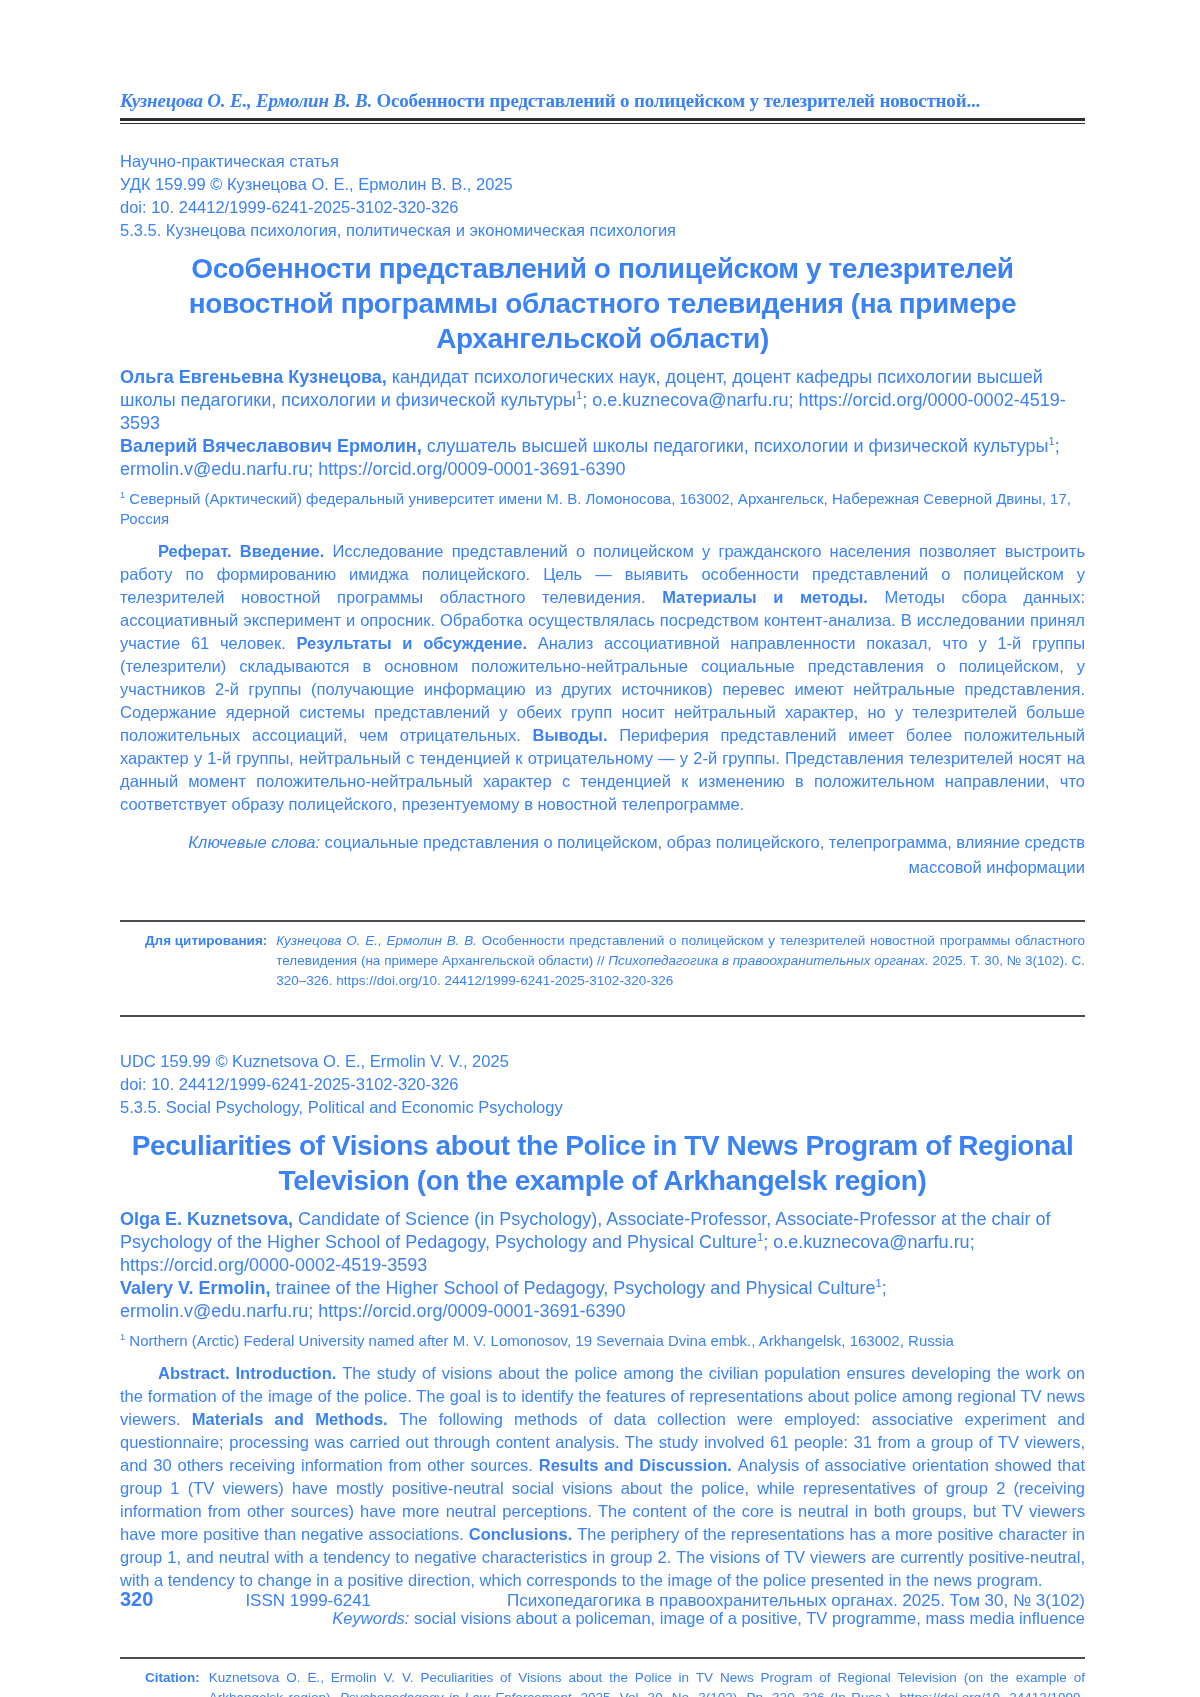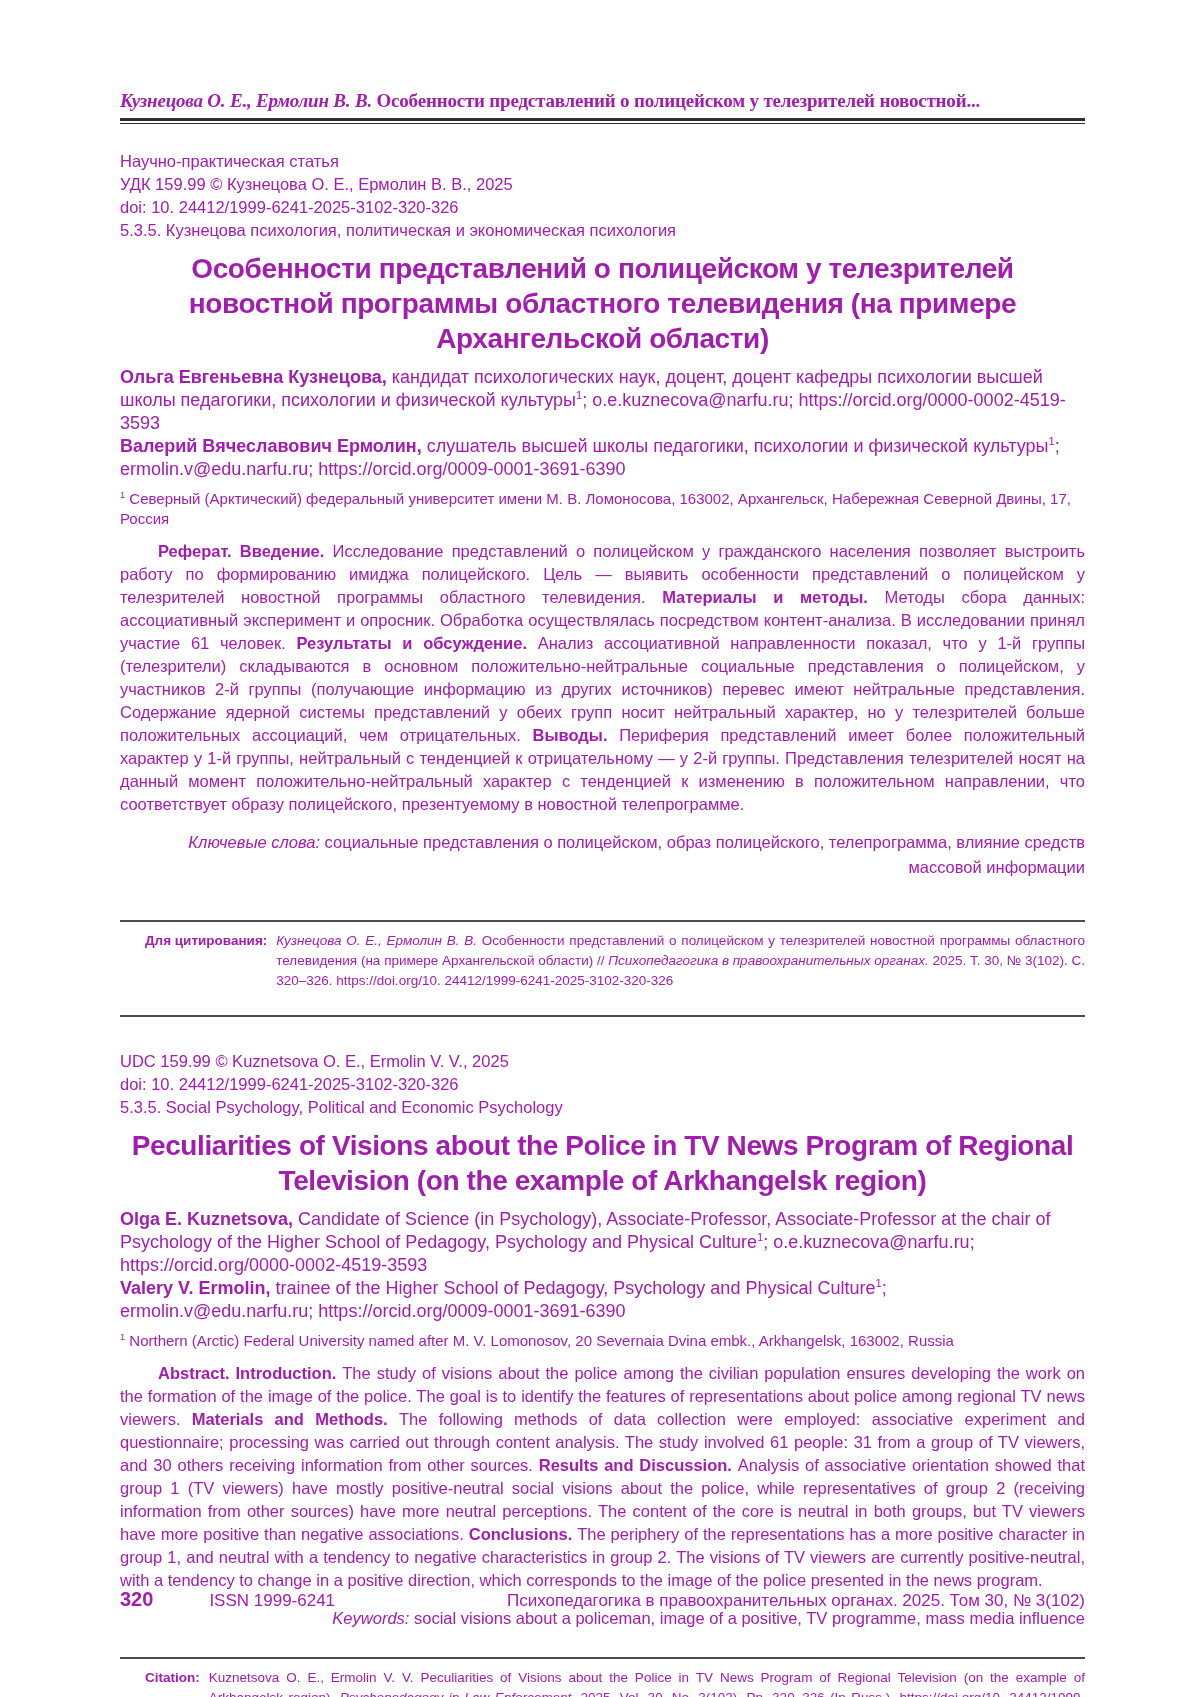--- a/index.html
+++ b/index.html
@@ -1,18 +1,18 @@
 <!DOCTYPE html>
 <html lang="ru"><head>
 <meta charset="utf-8">
 <style>
   html,body{margin:0;padding:0;background:#ffffff;}
   .page{
     width:1200px;height:1697px;position:relative;background:#ffffff;
-    color:#a21caf;font-family:"Liberation Sans", sans-serif;overflow:hidden;
+    color:#3b82f6;font-family:"Liberation Sans", sans-serif;overflow:hidden;
   }
   .content{padding:90px 115px 0 120px;}
   .running-head{
     font-family:"Liberation Serif", serif;font-size:19px;font-weight:bold;
     padding-bottom:6px;white-space:nowrap;letter-spacing:-0.2px;
   }
   .rh-rule{border-top:3px solid #2e2e2e;border-bottom:1.5px solid #2e2e2e;height:2px;}
   .meta{font-size:16.5px;line-height:23px;margin-top:26px;}
   .meta div{white-space:nowrap;}
   .article-title{
@@ -32,21 +32,21 @@
   .section-gap{margin-top:33px;}
   .seg-b{font-weight:bold;}
   .seg-i{font-style:italic;}
   .seg-bi{font-weight:bold;font-style:italic;}
   sup{font-size:0.62em;line-height:0;}
   .footer{
     position:absolute;left:120px;right:115px;top:1588px;
     display:flex;align-items:baseline;font-size:17px;
   }
   .footer-page{font-weight:bold;font-size:20px;}
-  .footer-issn{margin-left:56px;}
+  .footer-issn{margin-left:92px;}
   .footer-journal{margin-left:auto;}
 </style>
 </head>
 <body>
 
 <div class="page">
   <div class="content">
 
     <div class="running-head"><span class="seg-bi">Кузнецова О. Е., Ермолин В. В.</span><span class="seg-b"> Особенности представлений о полицейском у телезрителей новостной...</span></div>
     <div class="rh-rule"></div>
@@ -82,21 +82,21 @@
       <div>5.3.5. Social Psychology, Political and Economic Psychology</div>
     </div>
 
     <div class="article-title">Peculiarities of Visions about the Police in TV News Program of Regional Television (on the example of Arkhangelsk region)</div>
 
     <div class="authors">
       <div><span class="seg-b">Olga E. Kuznetsova, </span><span>Candidate of Science (in Psychology), Associate-Professor, Associate-Professor at the chair of Psychology of the Higher School of Pedagogy, Psychology and Physical Culture</span><sup>1</sup><span>; o.e.kuznecova@narfu.ru; https://orcid.org/0000-0002-4519-3593</span></div>
       <div><span class="seg-b">Valery V. Ermolin, </span><span>trainee of the Higher School of Pedagogy, Psychology and Physical Culture</span><sup>1</sup><span>; ermolin.v@edu.narfu.ru; https://orcid.org/0009-0001-3691-6390</span></div>
     </div>
 
-    <div class="affiliation"><sup>1</sup><span> Northern (Arctic) Federal University named after M. V. Lomonosov, 20 Severnaia Dvina embk., Arkhangelsk, 163002, Russia</span></div>
+    <div class="affiliation"><sup>1</sup><span> Northern (Arctic) Federal University named after M. V. Lomonosov, 19 Severnaia Dvina embk., Arkhangelsk, 163002, Russia</span></div>
 
     <div class="abstract"><span class="seg-b">Abstract. Introduction. </span><span>The study of visions about the police among the civilian population ensures developing the work on the formation of the image of the police. The goal is to identify the features of representations about police among regional TV news viewers. </span><span class="seg-b">Materials and Methods. </span><span>The following methods of data collection were employed: associative experiment and questionnaire; processing was carried out through content analysis. The study involved 61 people: 31 from a group of TV viewers, and 30 others receiving information from other sources. </span><span class="seg-b">Results and Discussion. </span><span>Analysis of associative orientation showed that group 1 (TV viewers) have mostly positive-neutral social visions about the police, while representatives of group 2 (receiving information from other sources) have more neutral perceptions. The content of the core is neutral in both groups, but TV viewers have more positive than negative associations. </span><span class="seg-b">Conclusions. </span><span>The periphery of the representations has a more positive character in group 1, and neutral with a tendency to negative characteristics in group 2. The visions of TV viewers are currently positive-neutral, with a tendency to change in a positive direction, which corresponds to the image of the police presented in the news program.</span></div>
 
     <div class="keywords"><span class="seg-i">Keywords:</span><span> social visions about a policeman, image of a positive, TV programme, mass media influence</span></div>
 
     <div class="citation-box" style="margin-top:26px">
       <span class="citation-label">Citation:</span>
       <span class="citation-text"><span>Kuznetsova O. E., Ermolin V. V. Peculiarities of Visions about the Police in TV News Program of Regional Television (on the example of Arkhangelsk region). </span><span class="seg-i">Psychopedagogy in Law Enforcement.</span><span> 2025. Vol. 30. No. 3(102). Pp. 320–326 (In Russ.). https://doi.org/10. 24412/1999-6241-2025-3102-320-326</span></span>
     </div>
 

